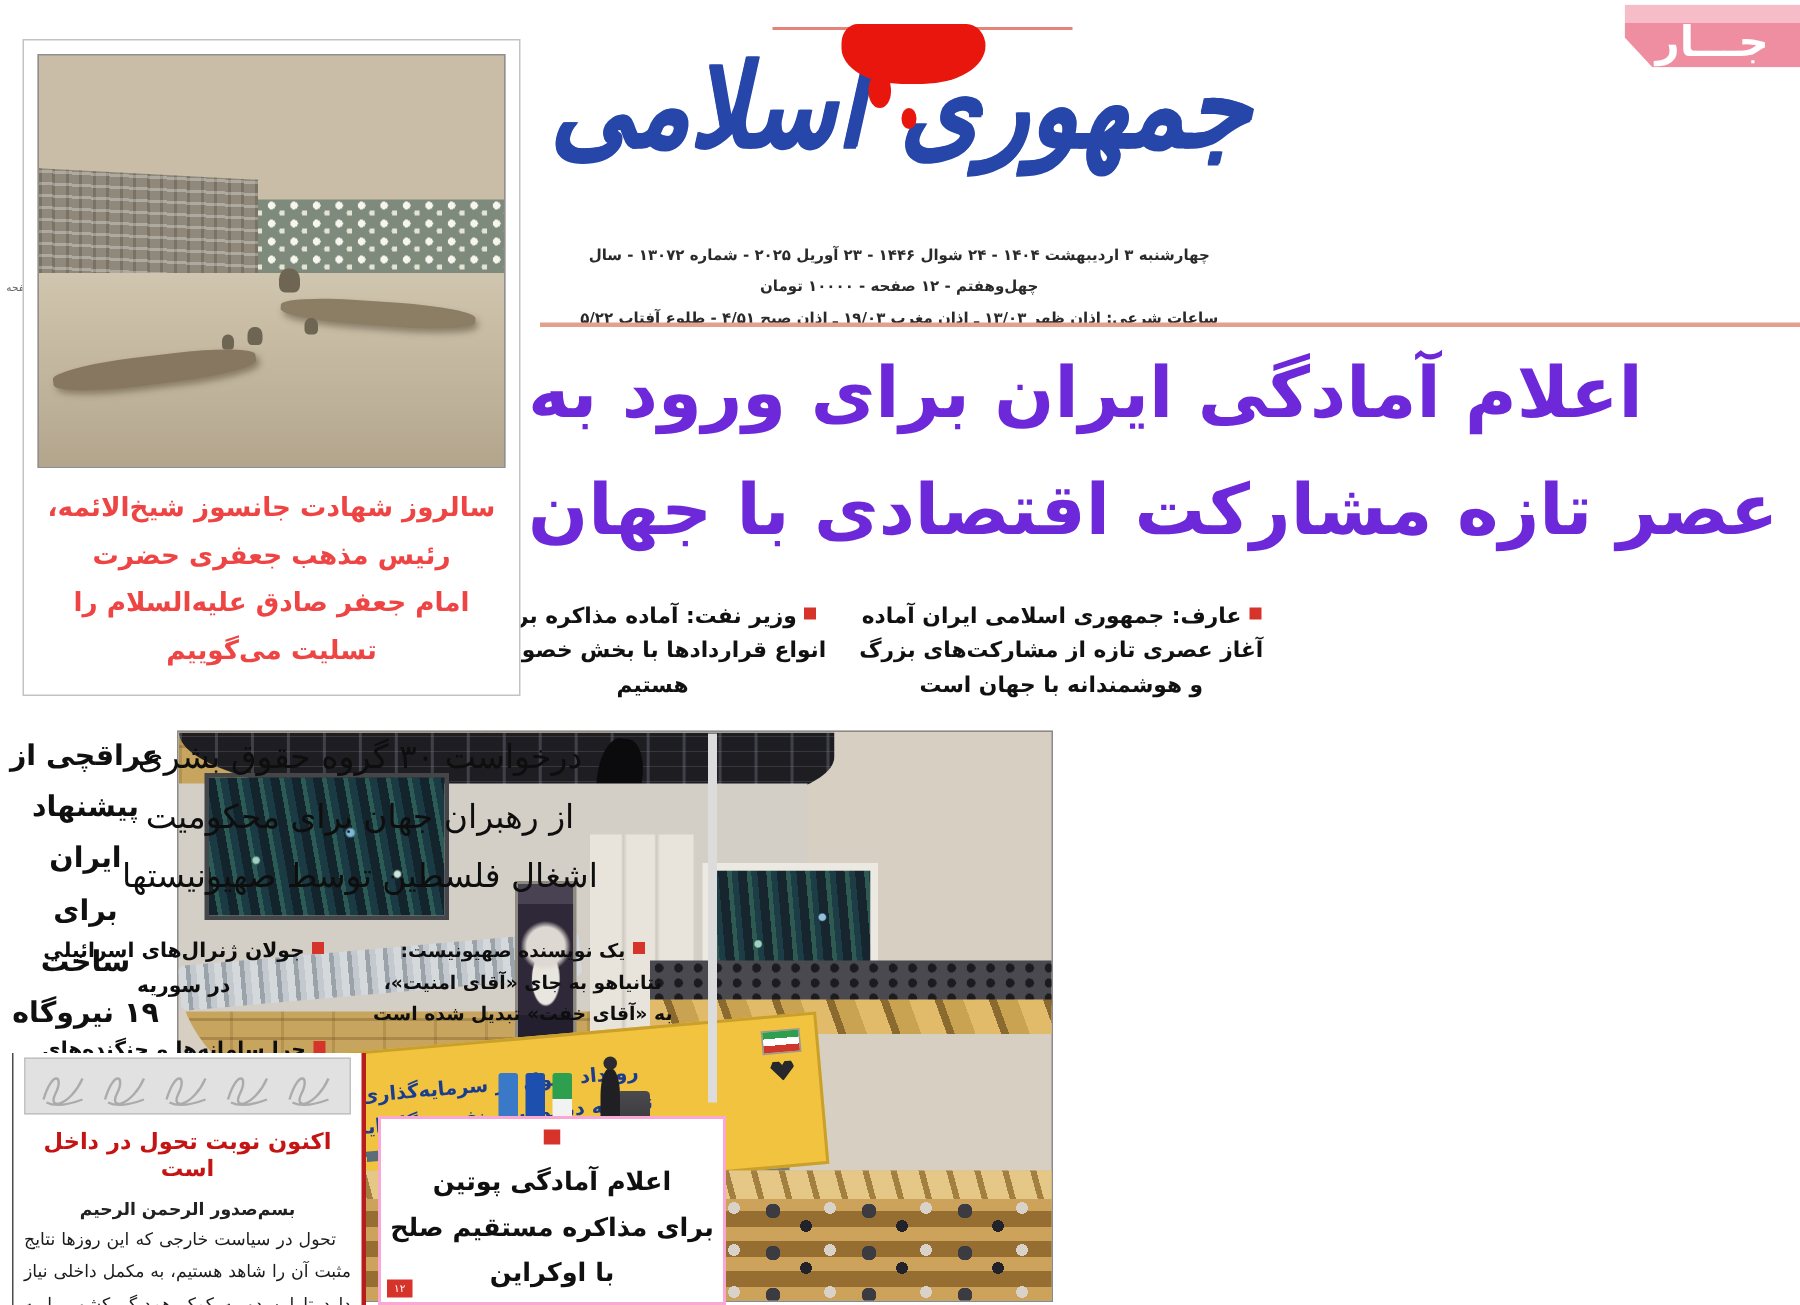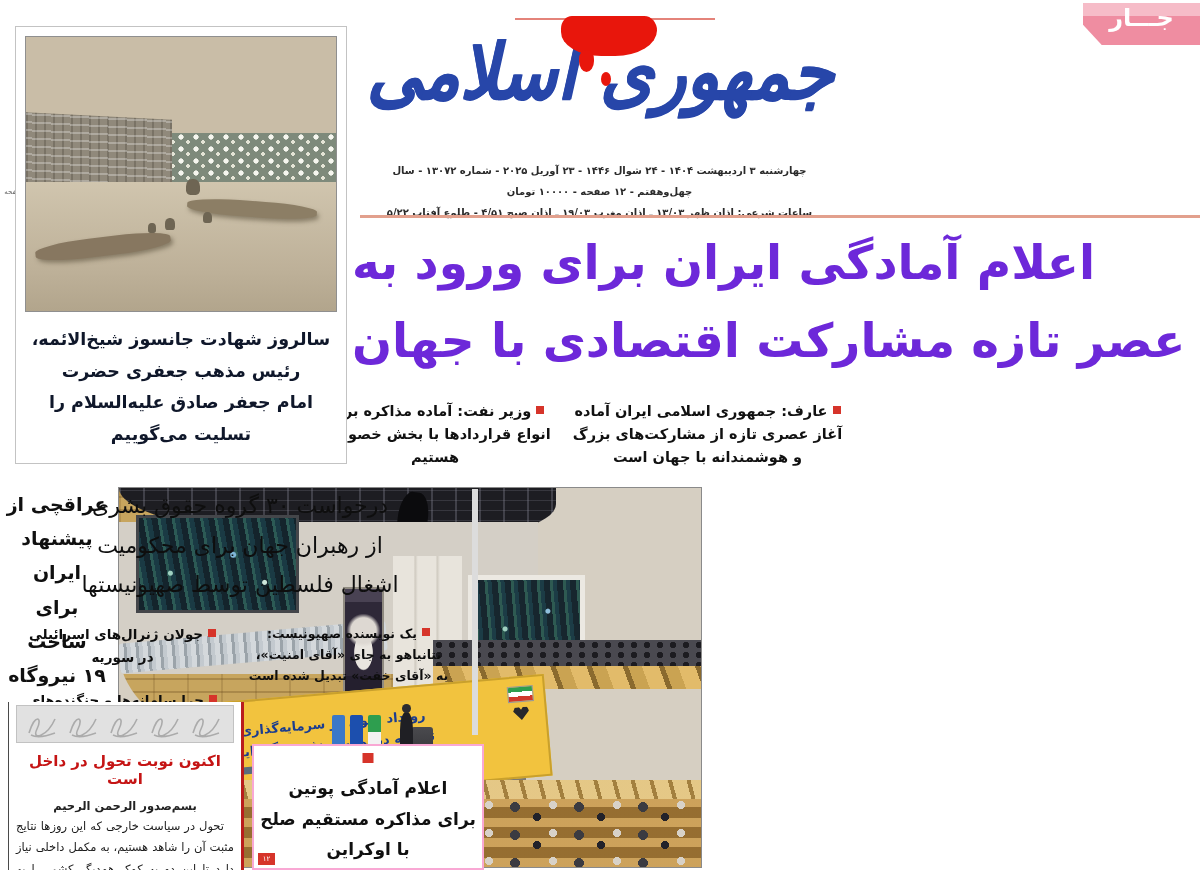--- a/index.html
+++ b/index.html
@@ -10,21 +10,21 @@
     background:#ffffff; overflow:hidden; direction:rtl;
   }
   .pre { white-space:pre-line; }
 
   
   .ribbon {
     position:absolute; left:1083px; top:3px; width:117px; height:42px;
     background:linear-gradient(180deg,#f6bcc8 0 30%, #ef8da1 30%);
     clip-path:polygon(0 0,100% 0,100% 100%,16% 100%,0 52%);
     display:flex; align-items:flex-end; justify-content:center;
-    color:#fff; font-weight:bold; font-size:24px; line-height:1.1; padding-bottom:14px;text-align:right;
+    color:#fff; font-weight:bold; font-size:28px; line-height:1.1; padding-bottom:1px;text-align:right;
   }
 
   
   .tl { position:absolute; right:860px; left:12px; top:30px; text-align:center; color:#111; }
   .tl .kicker { font-size:13px; font-weight:bold; margin-bottom:12px; }
   .tl .head { font-size:30px; font-weight:bold; line-height:1.45; letter-spacing:-.5px; }
   .tiny-ref { position:absolute; font-size:7px; color:#666; }
 
   
   .mast { position:absolute; right:365px; top:14px; width:470px; height:140px; text-align:center; }
@@ -84,21 +84,21 @@
     transform:skewY(3deg);
   }
   .mem .ground { position:absolute; inset:auto 0 0 0; height:47%;
     background:linear-gradient(180deg,#d0c5ae,#bdb098 70%,#b2a58c); }
   .mem .mound1 { position:absolute; right:6%; top:60%; width:42%; height:6%;
     background:#8c7e65; border-radius:40%; transform:rotate(4deg); box-shadow:2px 3px 4px rgba(80,70,50,.5); }
   .mem .mound2 { position:absolute; left:3%; top:73%; width:44%; height:7%;
     background:#877760; border-radius:40%; transform:rotate(-7deg); box-shadow:2px 3px 4px rgba(80,70,50,.5); }
   .mem .stone { position:absolute; background:#6e6553; border-radius:45% 45% 30% 30%; }
   .mem .cap { margin-top:12px; text-align:center; font-size:17.5px; font-weight:bold;
-    color:#0f172a; line-height:1.8; }
+    color:#ef4444; line-height:1.8; }
 
   
   .leftcol { position:absolute; right:1090px; left:4px; top:487px; width:106px; text-align:center; color:#101010; }
   .leftcol .lead { font-size:19px; font-weight:bold; line-height:1.8; letter-spacing:-.5px; }
   .leftcol .item1 { margin-top:26px; font-size:11.5px; font-weight:bold; line-height:1.7; }
 
   
   .photo-main { position:absolute; right:498px; left:118px; top:487px; width:584px; height:381px;
     border:1px solid #8a8a8a; overflow:hidden; background:#d6cfc2; }
   .pm-ceiling { position:absolute; right:25%; left:0; top:0; height:14%;

